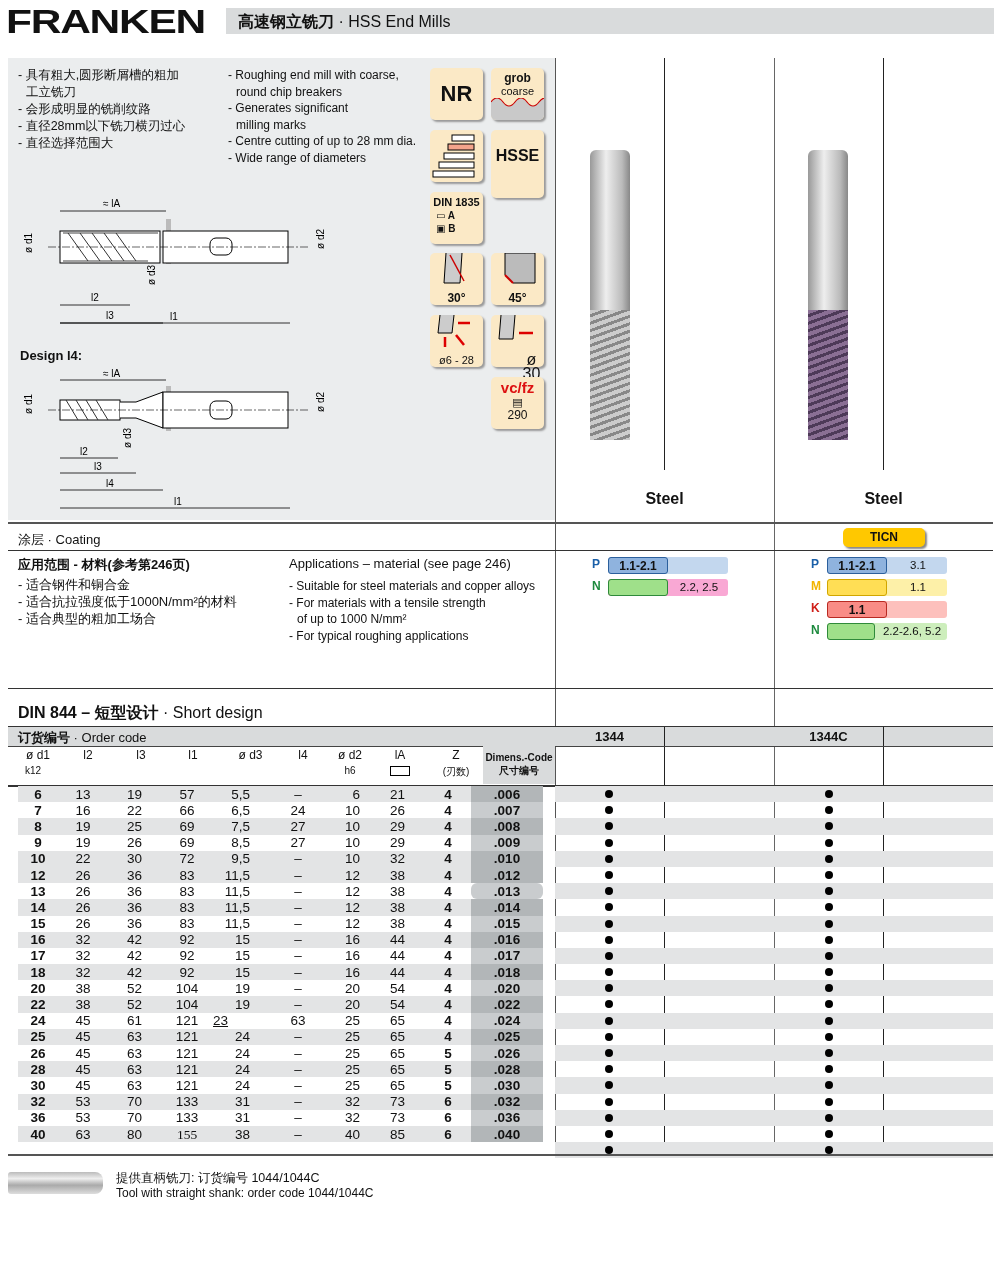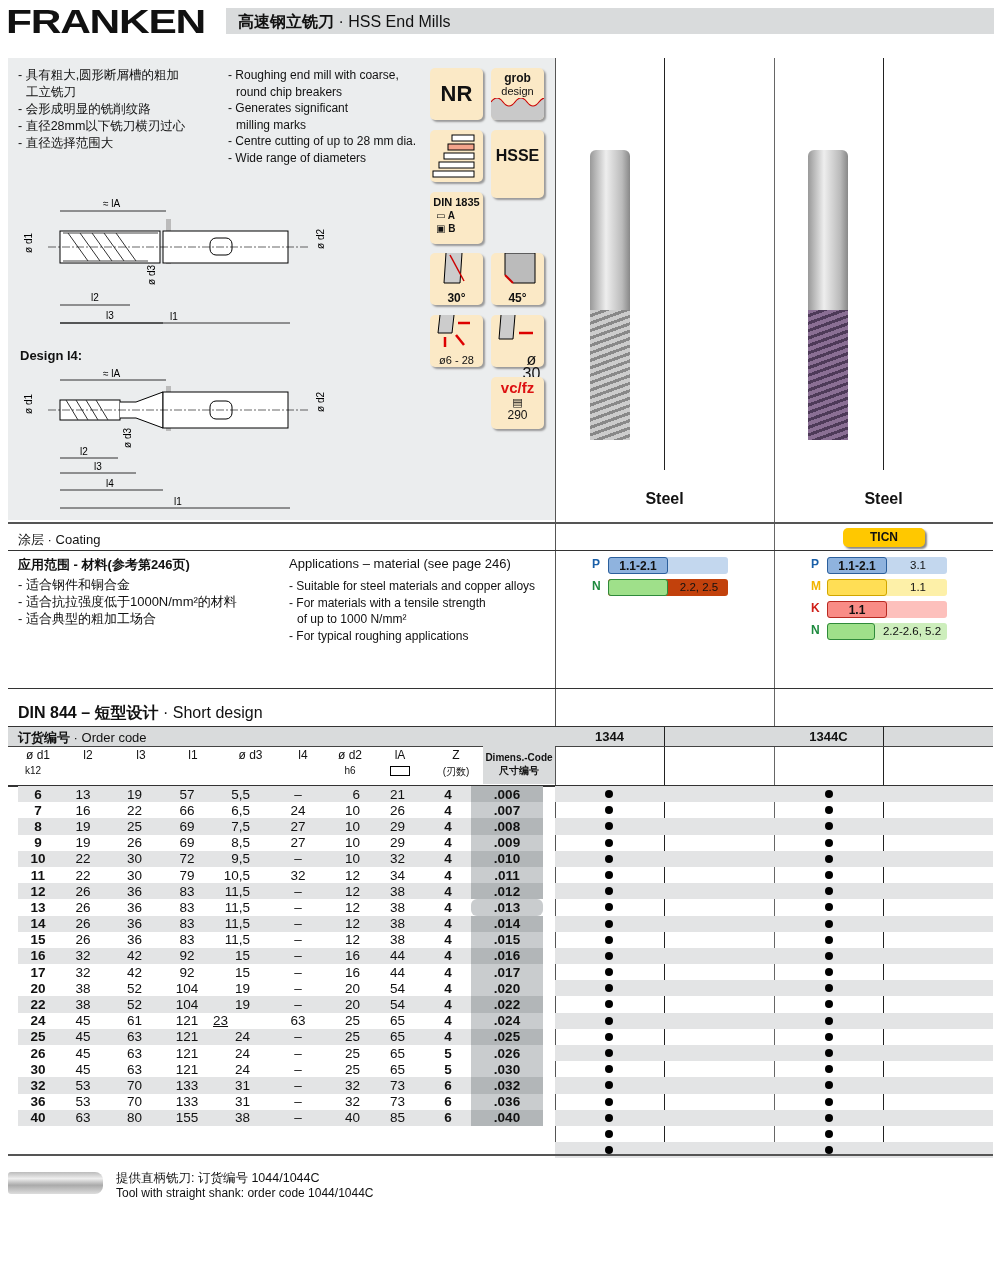--- a/index.html
+++ b/index.html
@@ -55,21 +55,21 @@
   <div style="padding-left:8px">  milling marks</div>
   <div>- Centre cutting of up to 28 mm dia.</div>
   <div>- Wide range of diameters</div>
 </div>
 
 <div class="icon-tile" style="left:430px;top:68px;width:53px;height:52px;">
   <div style="font-size:22px;line-height:52px;">NR</div>
 </div>
 <div class="icon-tile" style="left:491px;top:68px;width:53px;height:52px;overflow:hidden;">
   <div style="font-size:12px;line-height:14px;padding-top:3px;">grob</div>
-  <div style="font-size:11px;font-weight:normal;line-height:13px;">design</div>
+  <div style="font-size:11px;font-weight:normal;line-height:13px;">coarse</div>
   <svg width="53" height="22" style="position:absolute;left:0;bottom:0">
       <path d="M0,4 Q6,-4 12,4 T24,4 T36,4 T48,4 T60,4 L60,22 L0,22Z" fill="#c9c9c9"></path>
       <path d="M0,4 Q6,-4 12,4 T24,4 T36,4 T48,4 T60,4" stroke="#c00" fill="none" stroke-width="1.2"></path>
     </svg>
 </div>
 <div class="icon-tile" style="left:430px;top:130px;width:53px;height:52px;">
   <svg width="53" height="52">
       <rect x="22" y="5" width="22" height="6" fill="#fff" stroke="#000"></rect>
       <rect x="18" y="14" width="26" height="6" fill="#f3a48c" stroke="#000"></rect>
       <rect x="14" y="23" width="30" height="6" fill="#fff" stroke="#000"></rect>
@@ -209,21 +209,21 @@
 
 <div class="mat-row" style="left:592px;top:557px;width:140px;">
   <span class="mat-letter" style="color:#1a5fa8">P</span>
   <div class="mat-bar" style="width:120px;background:#c3d7ee;">
     <div class="mat-main" style="width:60px;background:#8fb3de;border:1.5px solid #2b5f9c;">1.1-2.1</div>
     <div class="mat-ext" style="left:62px;width:58px;"></div>
   </div>
 </div>
 <div class="mat-row" style="left:592px;top:579px;width:140px;">
   <span class="mat-letter" style="color:#1d8a3e">N</span>
-  <div class="mat-bar" style="width:120px;background:#c2410c;">
+  <div class="mat-bar" style="width:120px;background:#f9a8d4;">
     <div class="mat-main" style="width:60px;background:#9fe08a;border:1.5px solid #2f8a3a;"></div>
     <div class="mat-ext" style="left:62px;width:58px;">2.2, 2.5</div>
   </div>
 </div>
 
 <div class="mat-row" style="left:811px;top:557px;width:140px;">
   <span class="mat-letter" style="color:#1a5fa8">P</span>
   <div class="mat-bar" style="width:120px;background:#c3d7ee;">
     <div class="mat-main" style="width:60px;background:#8fb3de;border:1.5px solid #2b5f9c;">1.1-2.1</div>
     <div class="mat-ext" style="left:62px;width:58px;">3.1</div>
@@ -338,32 +338,20 @@
         <td style="width: 50px; text-align: center;">22</td>
         <td style="width: 53px; text-align: center;">30</td>
         <td style="width: 52px; text-align: center;">72</td>
         <td style="width: 55px; text-align: right; padding-right: 18px;">9,5</td>
         <td style="width: 60px; text-align: center;">–</td>
         <td style="width: 42px; text-align: right; padding-right: 10px;">10</td>
         <td style="width: 55px; text-align: center;">32</td>
         <td style="width: 46px; text-align: center; font-weight: bold;">4</td>
         <td class="code" style="width: 72px; text-align: center;">.010</td>
       </tr>
-      <tr>
-        <td style="width: 40px; text-align: center; font-weight: bold;">11</td>
-        <td style="width: 50px; text-align: center;">22</td>
-        <td style="width: 53px; text-align: center;">30</td>
-        <td style="width: 52px; text-align: center;">79</td>
-        <td style="width: 55px; text-align: right; padding-right: 18px;">10,5</td>
-        <td style="width: 60px; text-align: center;">32</td>
-        <td style="width: 42px; text-align: right; padding-right: 10px;">12</td>
-        <td style="width: 55px; text-align: center;">34</td>
-        <td style="width: 46px; text-align: center; font-weight: bold;">4</td>
-        <td class="code" style="width: 72px; text-align: center;">.011</td>
-      </tr>
       <tr class="alt">
         <td style="width: 40px; text-align: center; font-weight: bold;">12</td>
         <td style="width: 50px; text-align: center;">26</td>
         <td style="width: 53px; text-align: center;">36</td>
         <td style="width: 52px; text-align: center;">83</td>
         <td style="width: 55px; text-align: right; padding-right: 18px;">11,5</td>
         <td style="width: 60px; text-align: center;">–</td>
         <td style="width: 42px; text-align: right; padding-right: 10px;">12</td>
         <td style="width: 55px; text-align: center;">38</td>
         <td style="width: 46px; text-align: center; font-weight: bold;">4</td>
@@ -421,20 +409,32 @@
         <td style="width: 40px; text-align: center; font-weight: bold;">17</td>
         <td style="width: 50px; text-align: center;">32</td>
         <td style="width: 53px; text-align: center;">42</td>
         <td style="width: 52px; text-align: center;">92</td>
         <td style="width: 55px; text-align: right; padding-right: 18px;">15</td>
         <td style="width: 60px; text-align: center;">–</td>
         <td style="width: 42px; text-align: right; padding-right: 10px;">16</td>
         <td style="width: 55px; text-align: center;">44</td>
         <td style="width: 46px; text-align: center; font-weight: bold;">4</td>
         <td class="code" style="width: 72px; text-align: center;">.017</td>
+      </tr>
+      <tr class="alt">
+        <td style="width: 40px; text-align: center; font-weight: bold;">18</td>
+        <td style="width: 50px; text-align: center;">32</td>
+        <td style="width: 53px; text-align: center;">42</td>
+        <td style="width: 52px; text-align: center;">92</td>
+        <td style="width: 55px; text-align: right; padding-right: 18px;">15</td>
+        <td style="width: 60px; text-align: center;">–</td>
+        <td style="width: 42px; text-align: right; padding-right: 10px;">16</td>
+        <td style="width: 55px; text-align: center;">44</td>
+        <td style="width: 46px; text-align: center; font-weight: bold;">4</td>
+        <td class="code" style="width: 72px; text-align: center;">.018</td>
       </tr>
       <tr>
         <td style="width: 40px; text-align: center; font-weight: bold;">20</td>
         <td style="width: 50px; text-align: center;">38</td>
         <td style="width: 53px; text-align: center;">52</td>
         <td style="width: 52px; text-align: center;">104</td>
         <td style="width: 55px; text-align: right; padding-right: 18px;">19</td>
         <td style="width: 60px; text-align: center;">–</td>
         <td style="width: 42px; text-align: right; padding-right: 10px;">20</td>
         <td style="width: 55px; text-align: center;">54</td>
@@ -482,20 +482,32 @@
         <td style="width: 50px; text-align: center;">45</td>
         <td style="width: 53px; text-align: center;">63</td>
         <td style="width: 52px; text-align: center;">121</td>
         <td style="width: 55px; text-align: right; padding-right: 18px;">24</td>
         <td style="width: 60px; text-align: center;">–</td>
         <td style="width: 42px; text-align: right; padding-right: 10px;">25</td>
         <td style="width: 55px; text-align: center;">65</td>
         <td style="width: 46px; text-align: center; font-weight: bold;">5</td>
         <td class="code" style="width: 72px; text-align: center;">.026</td>
       </tr>
+      <tr class="alt">
+        <td style="width: 40px; text-align: center; font-weight: bold;">28</td>
+        <td style="width: 50px; text-align: center;">45</td>
+        <td style="width: 53px; text-align: center;">63</td>
+        <td style="width: 52px; text-align: center;">121</td>
+        <td style="width: 55px; text-align: right; padding-right: 18px;">24</td>
+        <td style="width: 60px; text-align: center;">–</td>
+        <td style="width: 42px; text-align: right; padding-right: 10px;">25</td>
+        <td style="width: 55px; text-align: center;">65</td>
+        <td style="width: 46px; text-align: center; font-weight: bold;">5</td>
+        <td class="code" style="width: 72px; text-align: center;">.028</td>
+      </tr>
       <tr>
         <td style="width: 40px; text-align: center; font-weight: bold;">30</td>
         <td style="width: 50px; text-align: center;">45</td>
         <td style="width: 53px; text-align: center;">63</td>
         <td style="width: 52px; text-align: center;">121</td>
         <td style="width: 55px; text-align: right; padding-right: 18px;">24</td>
         <td style="width: 60px; text-align: center;">–</td>
         <td style="width: 42px; text-align: right; padding-right: 10px;">25</td>
         <td style="width: 55px; text-align: center;">65</td>
         <td style="width: 46px; text-align: center; font-weight: bold;">5</td>
@@ -522,21 +534,21 @@
         <td style="width: 60px; text-align: center;">–</td>
         <td style="width: 42px; text-align: right; padding-right: 10px;">32</td>
         <td style="width: 55px; text-align: center;">73</td>
         <td style="width: 46px; text-align: center; font-weight: bold;">6</td>
         <td class="code" style="width: 72px; text-align: center;">.036</td>
       </tr>
       <tr class="alt">
         <td style="width: 40px; text-align: center; font-weight: bold;">40</td>
         <td style="width: 50px; text-align: center;">63</td>
         <td style="width: 53px; text-align: center;">80</td>
-        <td style="width: 52px; text-align: center;">155</td>
+        <td style="width: 52px; text-align: center; font-family: Liberation Serif, serif;">155</td>
         <td style="width: 55px; text-align: right; padding-right: 18px;">38</td>
         <td style="width: 60px; text-align: center;">–</td>
         <td style="width: 42px; text-align: right; padding-right: 10px;">40</td>
         <td style="width: 55px; text-align: center;">85</td>
         <td style="width: 46px; text-align: center; font-weight: bold;">6</td>
         <td class="code" style="width: 72px; text-align: center;">.040</td>
       </tr>
     </tbody>
 </table>
 

